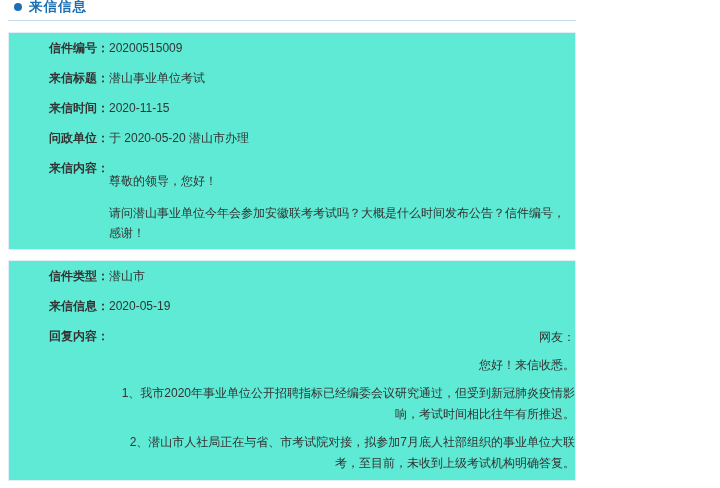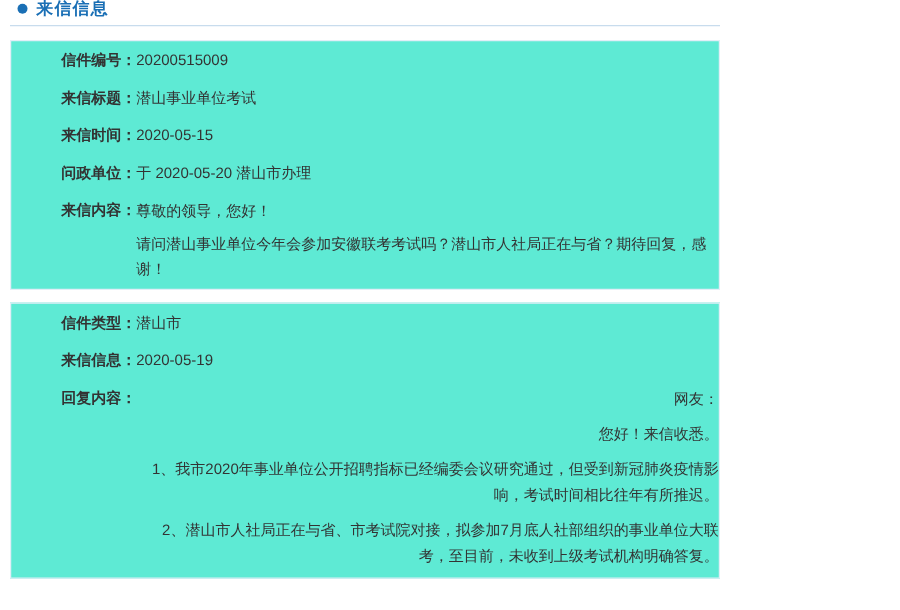--- a/index.html
+++ b/index.html
@@ -76,21 +76,21 @@
     white-space: nowrap;
   }
   td.value {
     color: #333333;
     padding-right: 26px;
     word-break: break-all;
   }
   .row-tall td { padding: 7px 0; }
 
   .letter-body p {
-    margin: 0 0 6px 0;
+    margin: 12px 0 6px 0;
     line-height: 20px;
   }
   .letter-body p:last-child { margin-bottom: 0; }
   .indent { text-indent: 0; }
 
   .reply-body p {
     margin: 0 0 7px 0;
     line-height: 21px;
     text-align: right;
   }
@@ -115,31 +115,31 @@
           <tr>
         <td class="label">信件编号：</td>
         <td class="value">20200515009</td>
       </tr>
       <tr>
         <td class="label">来信标题：</td>
         <td class="value">潜山事业单位考试</td>
       </tr>
       <tr>
         <td class="label">来信时间：</td>
-        <td class="value">2020-05-15</td>
+        <td class="value">2020-11-15</td>
       </tr>
       <tr>
         <td class="label">问政单位：</td>
         <td class="value">于 2020-05-20  潜山市办理</td>
       </tr>
       <tr class="row-tall">
         <td class="label">来信内容：</td>
         <td class="value letter-body">
           <p>尊敬的领导，您好！</p>
-          <p class="indent">请问潜山事业单位今年会参加安徽联考考试吗？潜山市人社局正在与省？期待回复，感谢！</p>
+          <p class="indent">请问潜山事业单位今年会参加安徽联考考试吗？大概是什么时间发布公告？信件编号，感谢！</p>
         </td>
       </tr>
     </tbody>
       </table>
   </div>
 
 
   <div class="panel">
     <table class="kv">
       <tbody>

